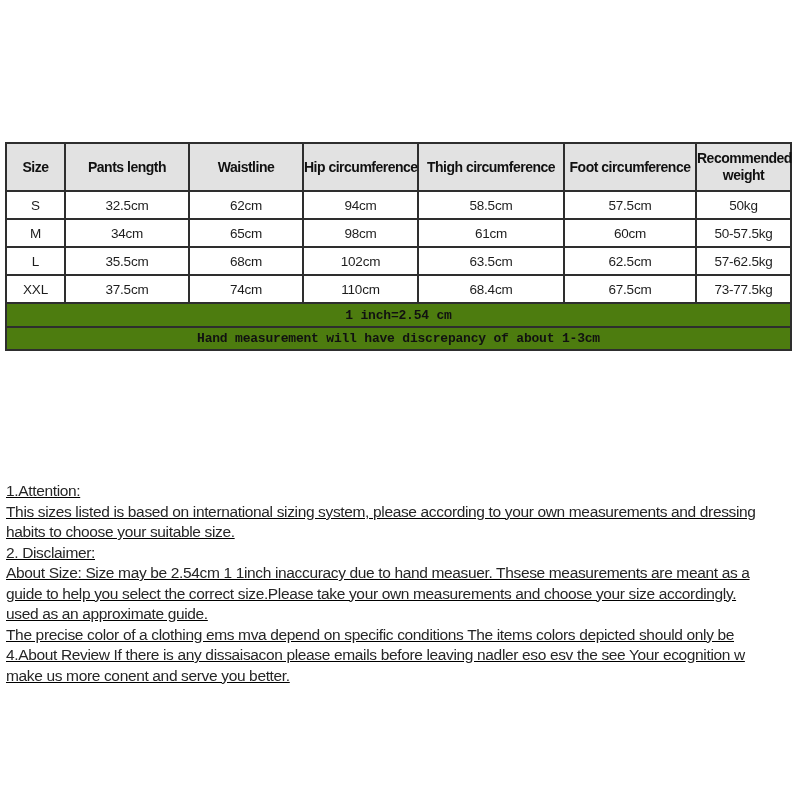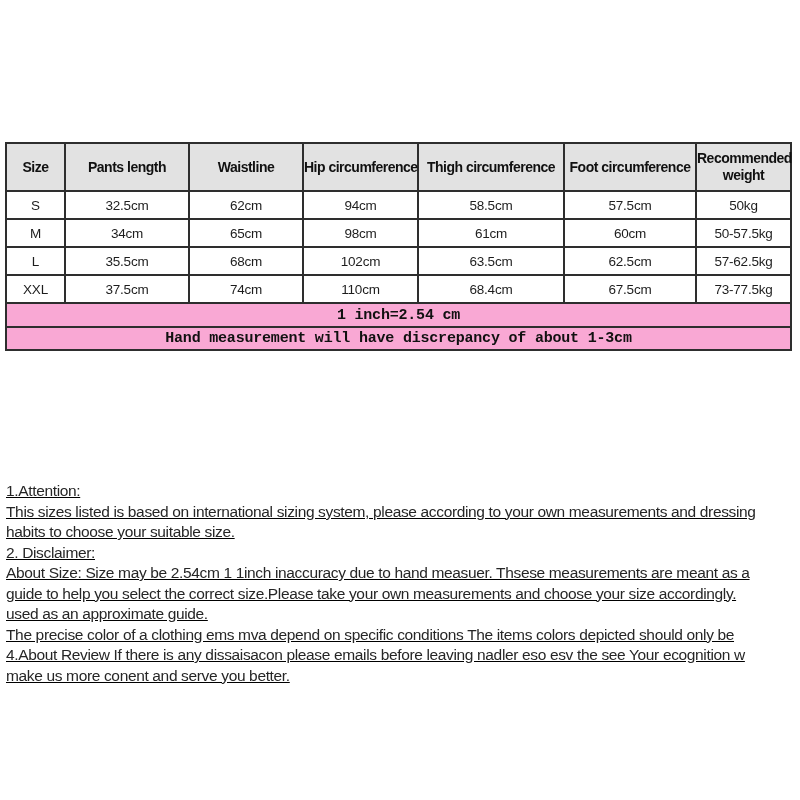--- a/index.html
+++ b/index.html
@@ -39,24 +39,24 @@
   }
   .size-table td.cell {
     height: 24px;
     font-size: 13.5px;
     letter-spacing: -0.2px;
     color: #1d1d1d;
     background: #ffffff;
     white-space: nowrap;
   }
   .size-table td.note {
-    background: #f9a8d4;
+    background: #4d7c0f;
     font-family: "Liberation Mono", monospace;
     font-weight: bold;
-    font-size: 15px;
+    font-size: 13px;
     letter-spacing: -0.2px;
     color: #111111;
     height: 19px;
     white-space: nowrap;
   }
   tr.hdr-row   { height: 48px; }
   tr.data-row  { height: 28px; }
   tr.note-row1 { height: 24px; }
   tr.note-row2 { height: 23px; }
 

